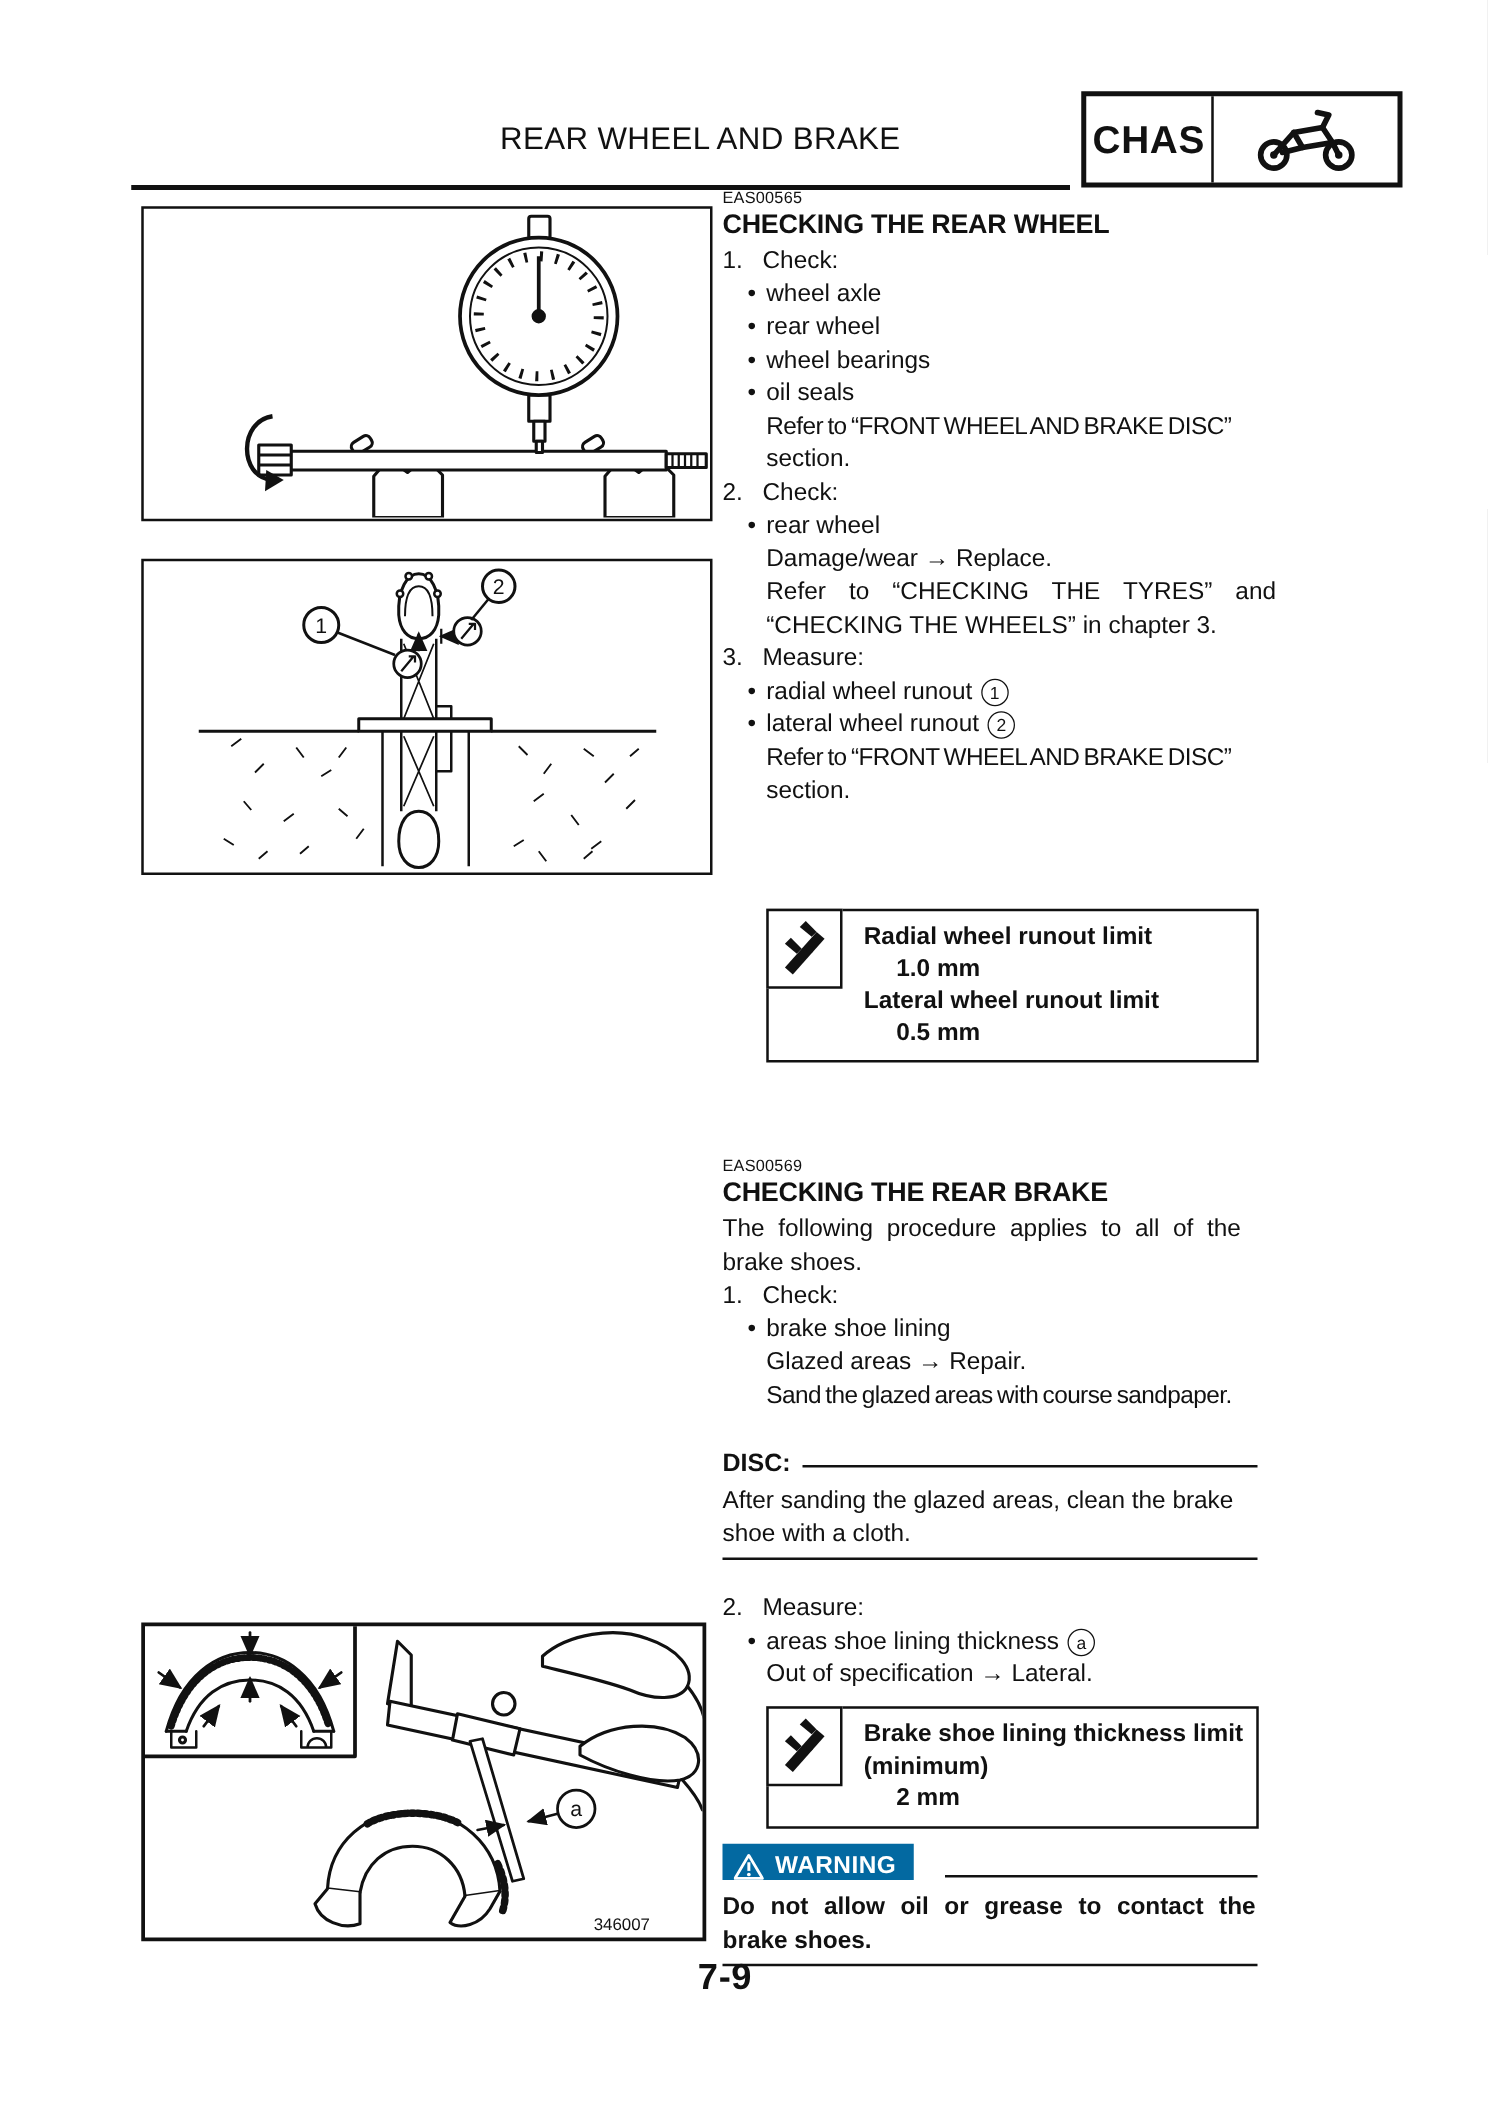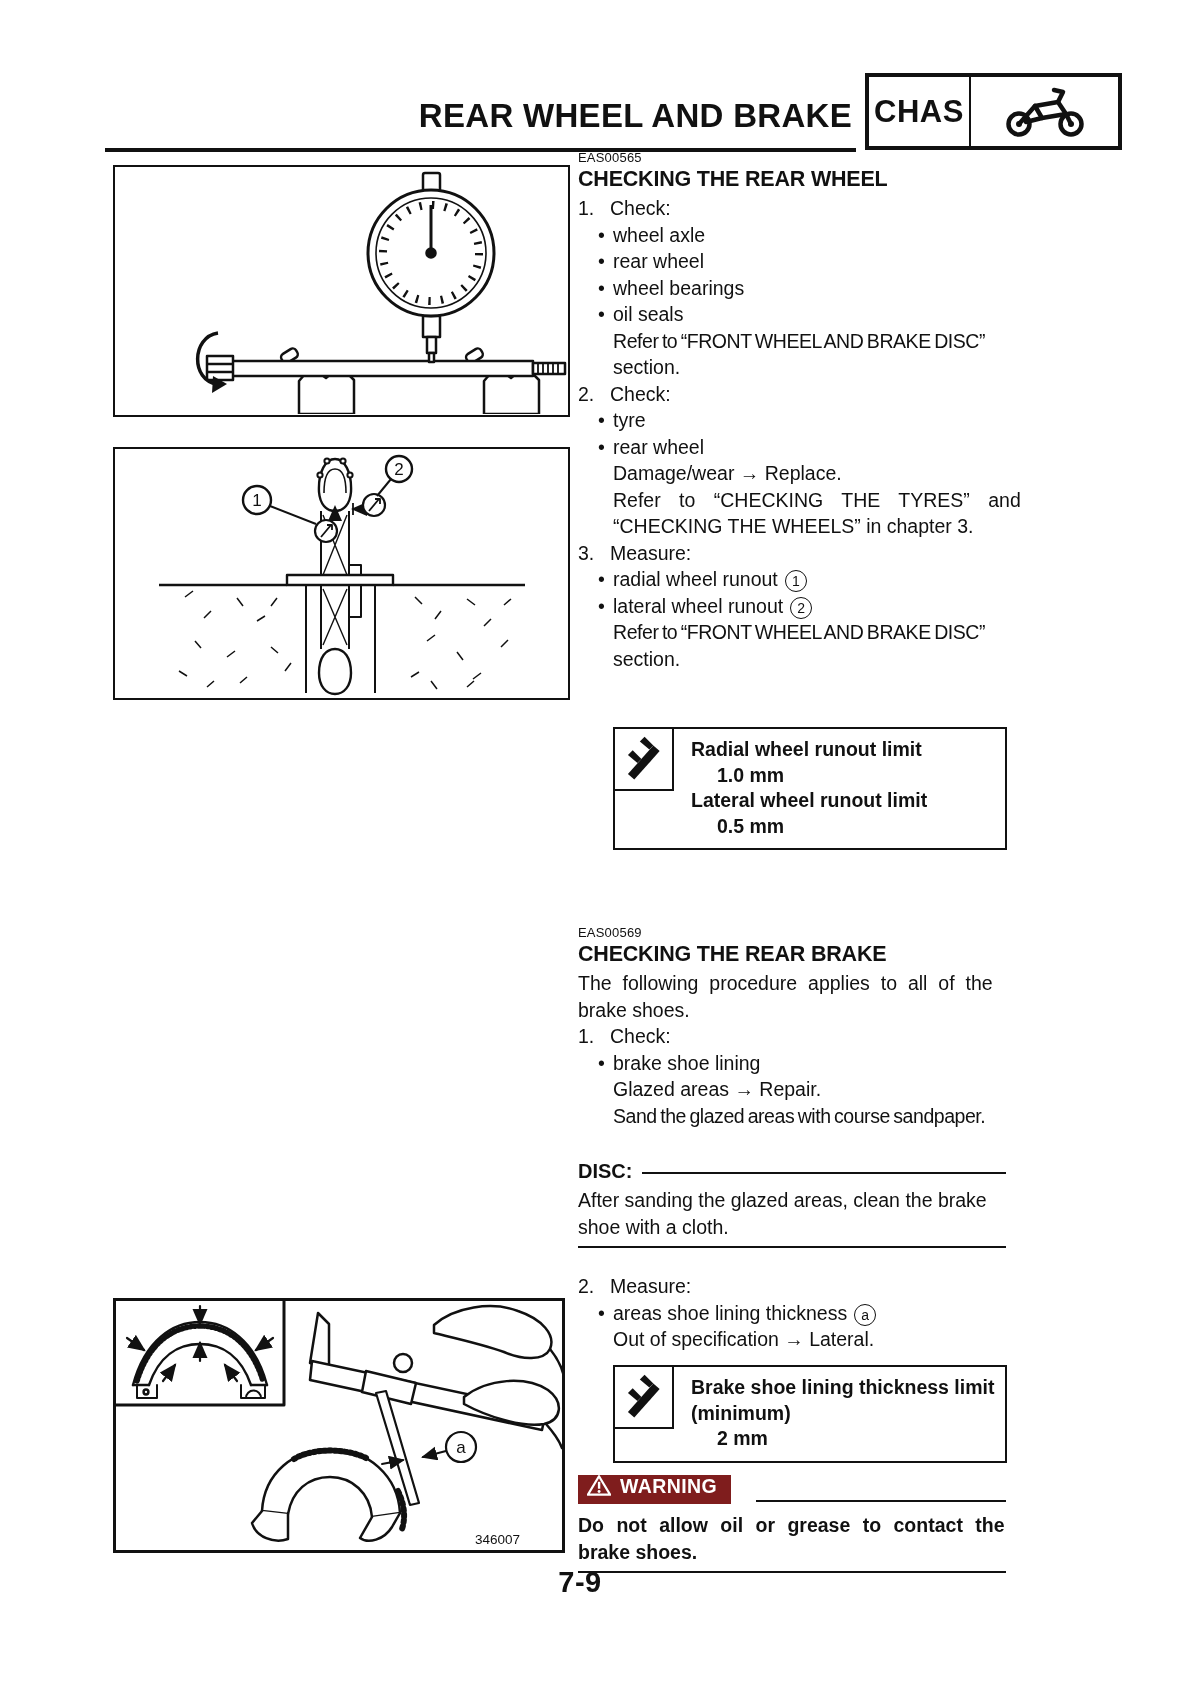--- a/index.html
+++ b/index.html
@@ -1,22 +1,22 @@
 <!DOCTYPE html>
 <html><head>
 <meta charset="utf-8">
 <style>
   html,body{margin:0;padding:0;background:#e8e8e8;}
   .page{position:relative;width:1190px;height:1684px;background:#fff;
         font-family:"Liberation Sans",sans-serif;color:#111;overflow:hidden;margin:0 auto;}
   svg{display:block}
 
   
-  .title{position:absolute;top:97px;left:400px;width:452px;text-align:right;
-         font-size:33px;font-weight:bold;letter-spacing:.3px;white-space:nowrap;}
+  .title{position:absolute;top:97px;left:400px;width:452px;
+         font-size:25px;font-weight:normal;letter-spacing:.3px;white-space:nowrap;}
   .title-rule{position:absolute;left:105px;top:148px;width:751px;height:4px;background:#111;}
   .chas{position:absolute;left:865px;top:73px;width:257px;height:77px;border:4px solid #111;
         display:flex;background:#fff;box-sizing:border-box;}
   .chas-label{width:100px;display:flex;align-items:center;justify-content:center;
               font-weight:bold;font-size:31px;border-right:2.5px solid #111;letter-spacing:.5px;}
   .chas-icon{flex:1;display:flex;align-items:center;justify-content:center;}
 
   
   .fig{position:absolute;background:#fff;border:2.5px solid #111;box-sizing:border-box;}
   #fig1{left:113px;top:165px;width:457px;height:252px;}
@@ -54,21 +54,21 @@
 
   
   .note-row{display:flex;height:27px;margin-top:31px;}
   .note-label{font-weight:bold;font-size:20px;}
   .note-rule{flex:1;border-top:2.5px solid #111;margin:12px 0 0 10px;}
   .rule-close{border-top:2.5px solid #111;margin-top:6px;}
   .gap{height:25px;}
 
   
   .warn-head{position:relative;height:29px;}
-  .warn-badge{position:absolute;left:0;top:0;display:flex;align-items:flex-start;gap:9px;background:#7f1d1d;
+  .warn-badge{position:absolute;left:0;top:0;display:flex;align-items:flex-end;gap:9px;background:#0369a1;
               color:#fff;height:29px;padding:0 14px 0 9px;font-weight:bold;font-size:19.5px;letter-spacing:.4px;}
   .warn-rule{position:absolute;left:178px;right:0;bottom:2px;border-top:2px solid #111;}
   .warn-text .ln{font-weight:bold;}
   .warn-text{margin-top:8px;}
 
   .pageno{position:absolute;left:520px;top:1566px;width:120px;text-align:center;
           font-size:29px;font-weight:bold;letter-spacing:.5px;}
 </style>
 </head>
 <body>
@@ -263,21 +263,20 @@
       <div class="eas">EAS00565</div>
       <div class="h2">CHECKING THE REAR WHEEL</div>
       <div class="ln num"><span class="n">1.</span><span>Check:</span></div>
       <div class="ln bul"><span class="d">•</span><span>wheel axle</span></div>
       <div class="ln bul"><span class="d">•</span><span>rear wheel</span></div>
       <div class="ln bul"><span class="d">•</span><span>wheel bearings</span></div>
       <div class="ln bul"><span class="d">•</span><span>oil seals</span></div>
       <div class="ln cont tight">Refer to “FRONT WHEEL AND BRAKE DISC”</div>
       <div class="ln cont">section.</div>
       <div class="ln num"><span class="n">2.</span><span>Check:</span></div>
-      <div class="ln bul"><span class="d">•</span><span>tyre</span></div>
       <div class="ln bul"><span class="d">•</span><span>rear wheel</span></div>
       <div class="ln cont">Damage/wear → Replace.</div>
       <div class="ln cont wide">Refer to “CHECKING THE TYRES” and</div>
       <div class="ln cont">“CHECKING THE WHEELS” in chapter 3.</div>
       <div class="ln num"><span class="n">3.</span><span>Measure:</span></div>
       <div class="ln bul"><span class="d">•</span><span>radial wheel runout</span><span class="cref">1</span></div>
       <div class="ln bul"><span class="d">•</span><span>lateral wheel runout</span><span class="cref">2</span></div>
       <div class="ln cont tight">Refer to “FRONT WHEEL AND BRAKE DISC”</div>
       <div class="ln cont">section.</div>
     </div>

